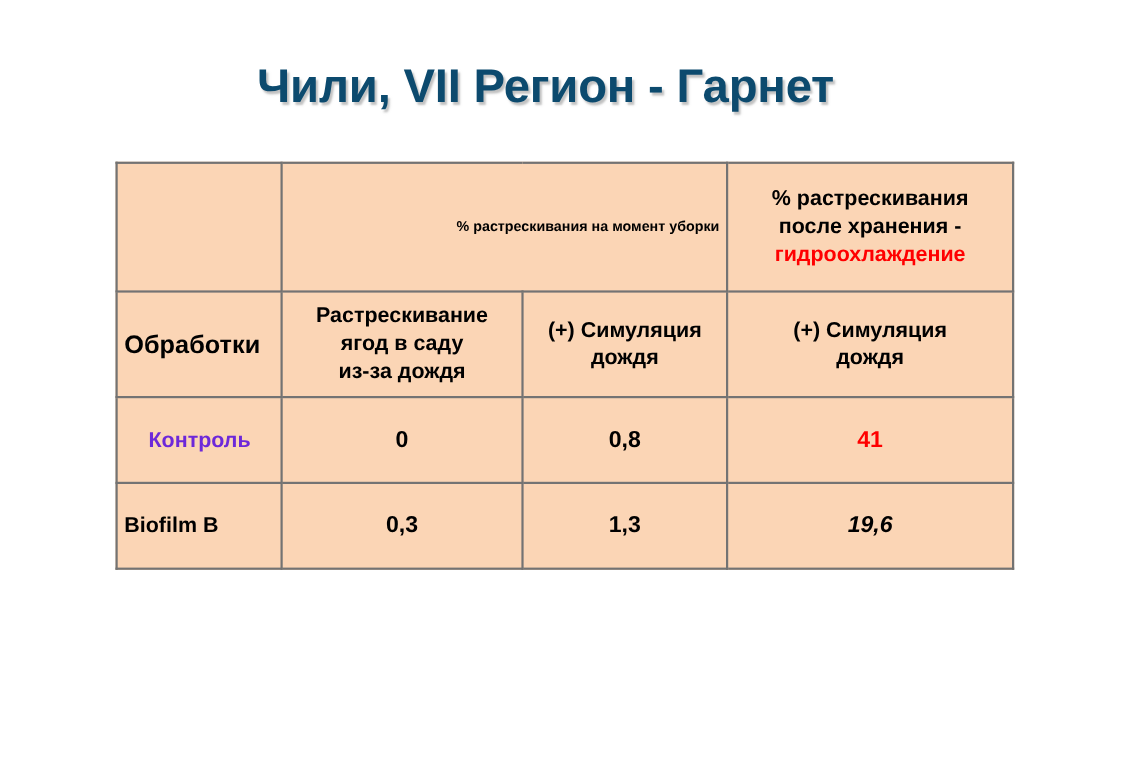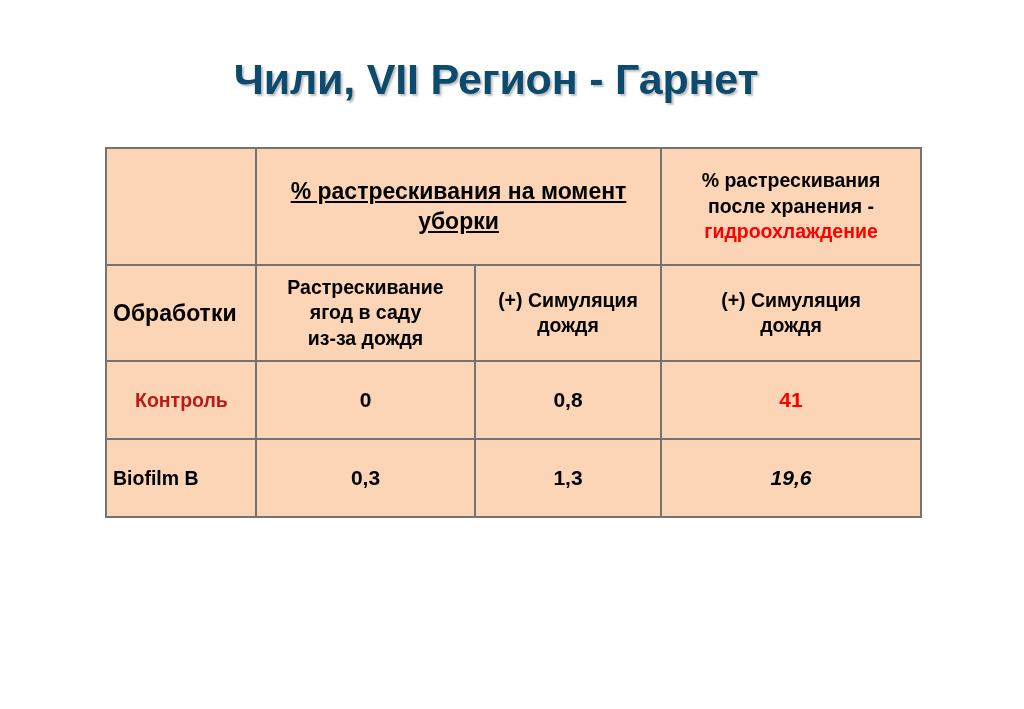--- a/index.html
+++ b/index.html
@@ -60,24 +60,23 @@
   
   col.c1 { width: 150px; }
   col.c2 { width: 219px; }
   col.c3 { width: 186px; }
   col.c4 { width: 260px; }
 
   
   tr.header-row-1 td { height: 117px; }
   .h-empty { }
   .h-span-harvest {
-    text-align: center;
-    font-size: 23px;
+    text-align: right;
+    font-size: 13px;
     line-height: 1.3;
-    text-decoration: underline;
   }
   .h-storage {
     text-align: center;
     font-size: 19.5px;
     line-height: 1.32;
   }
   .hydro-text { color: #FF0000; }
 
   
   tr.header-row-2 td { height: 96px; }
@@ -140,21 +139,21 @@
           <span>(+) Симуляция</span><br>
           <span>дождя</span>
         </td>
         <td class="h-sub">
           <span>(+) Симуляция</span><br>
           <span>дождя</span>
         </td>
       </tr>
 
       <tr class="data-row">
-        <td class="cell-label" style="color: #b91c1c; padding-left: 28px;">Контроль</td>
+        <td class="cell-label" style="color: #6d28d9; padding-left: 28px;">Контроль</td>
         <td class="cell-value" style="color: rgb(0, 0, 0);">0</td>
         <td class="cell-value" style="color: rgb(0, 0, 0);">0,8</td>
         <td class="cell-value" style="color: rgb(255, 0, 0); margin-left: 40px;">41</td>
       </tr>
 
 
       <tr class="data-row">
         <td class="cell-label" style="color: rgb(0, 0, 0);">Biofilm B</td>
         <td class="cell-value" style="color: rgb(0, 0, 0);">0,3</td>
         <td class="cell-value" style="color: rgb(0, 0, 0);">1,3</td>

